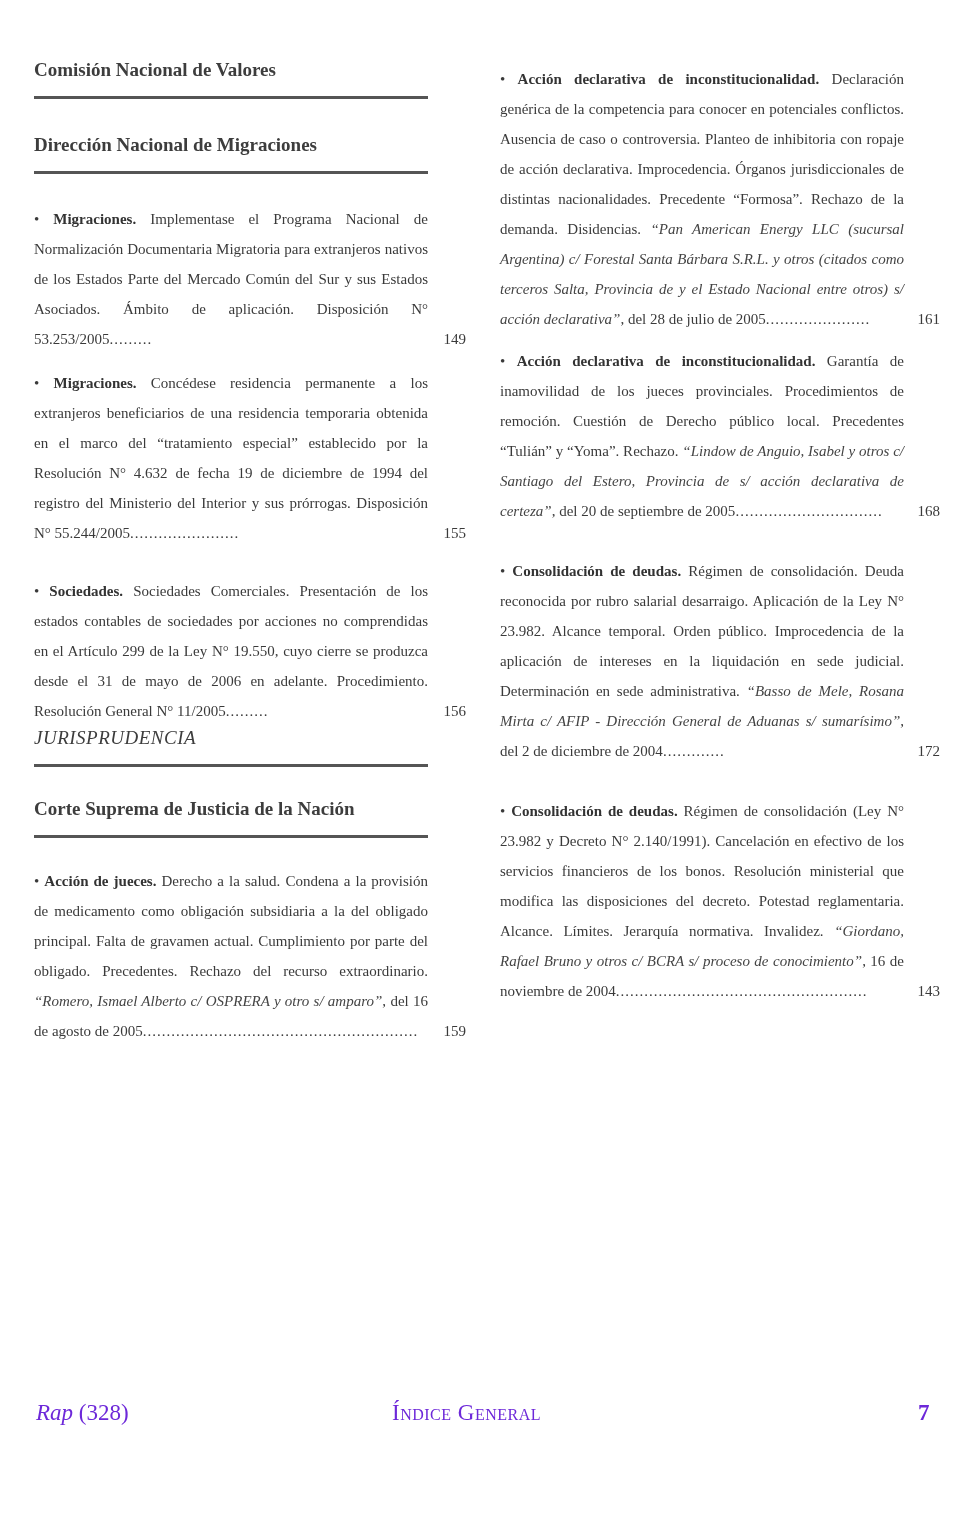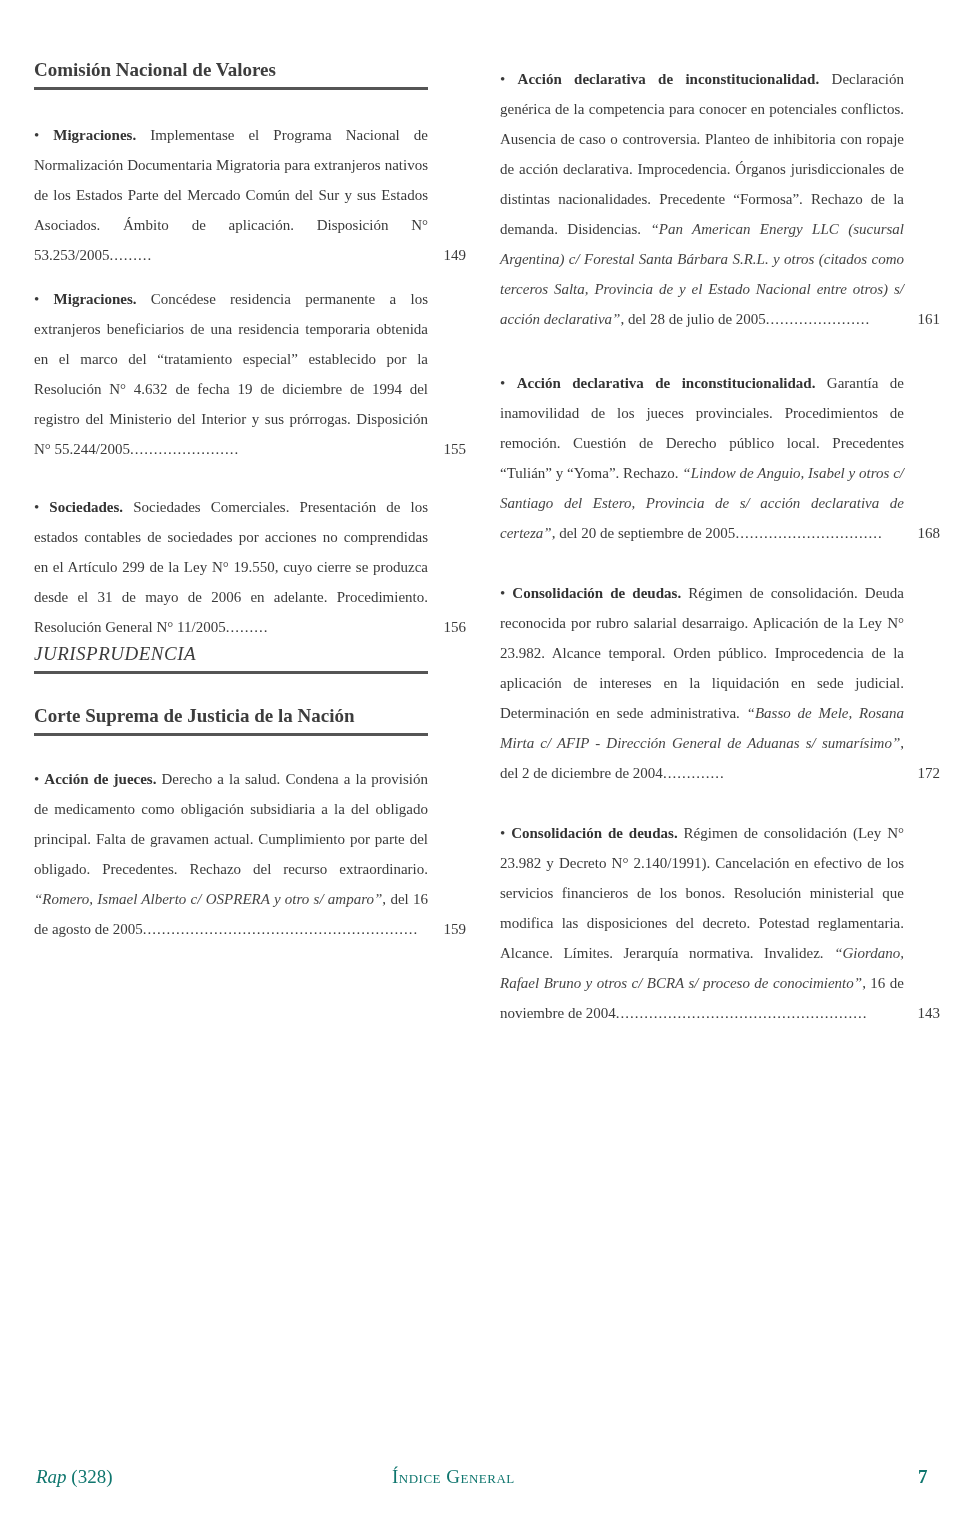--- a/index.html
+++ b/index.html
@@ -7,45 +7,46 @@
     width: 980px; height: 1536px; position: relative; overflow: hidden;
     font-family: "Liberation Serif", "DejaVu Serif", serif;
     color: #3a3a3a;
   }
   .col { position: absolute; top: 58px; }
   .col-left { left: 34px; width: 432px; }
   .col-right { left: 500px; width: 442px; }
   .heading {
     font-weight: bold; font-size: 19px; color: #3d3d3d;
     border-bottom: 3px solid #555; width: 394px;
-    padding-bottom: 5px; line-height: 24px; margin: 0;
+    padding-bottom: 14px; line-height: 24px; margin: 0;
   }
   .heading.italic { font-style: italic; font-weight: normal; letter-spacing: 0.5px; }
   .entry {
     font-size: 15px; line-height: 30px; text-align: justify;
     width: 394px; margin: 0; position: relative;
   }
   .col-right .entry { width: 404px; }
   .entry b { color: #333; }
   .entry i { color: #444; }
   .entry .pg { position: absolute; right: -38px; bottom: 0; }
   .col-right .entry .pg { right: -36px; }
   .entry .dots { letter-spacing: 1px; }
-  .footer { position: absolute; top: 1466px; font-size: 19px; color: #0f766e; }
+  .footer { position: absolute; top: 1400px; font-size: 23px; color: #6d28d9; }
   .footer-left { left: 36px; }
   .footer-left i { font-style: italic; }
   .footer-center { left: 392px; font-variant: small-caps; letter-spacing: 0.5px; text-align: right; }
   .footer-right { left: 918px; font-weight: bold; }
 </style>
 </head>
 <body>
 
 <div class="col col-left">
   <h2 class="heading">Comisión Nacional de Valores</h2>
 
+  <h2 class="heading" style="margin-top:34px">Dirección Nacional de Migraciones</h2>
   <p class="entry" style="margin-top:30px">
     • <b>Migraciones.</b>
     <span>Implementase el Programa Nacional de Normalización Documentaria Migratoria para extranjeros nativos de los Estados Parte del Mercado Común del Sur y sus Estados Asociados. Ámbito de aplicación. Disposición N° 53.253/2005</span><span class="dots">.........</span>
     <span class="pg">149</span>
   </p>
   <p class="entry" style="margin-top:14px">
     • <b>Migraciones.</b>
     <span>Concédese residencia permanente a los extranjeros beneficiarios de una residencia temporaria obtenida en el marco del “tratamiento especial” establecido por la Resolución N° 4.632 de fecha 19 de diciembre de 1994 del registro del Ministerio del Interior y sus prórrogas. Disposición N° 55.244/2005</span><span class="dots">.......................</span>
     <span class="pg">155</span>
   </p>
@@ -67,21 +68,21 @@
   </p>
 </div>
 
 <div class="col col-right">
   <p class="entry" style="margin-top:6px">
     • <b>Acción declarativa de inconstitucionalidad.</b>
     <span>Declaración genérica de la competencia para conocer en potenciales conflictos. Ausencia de caso o controversia. Planteo de inhibitoria con ropaje de acción declarativa. Improcedencia. Órganos jurisdiccionales de distintas nacionalidades. Precedente “Formosa”. Rechazo de la demanda. Disidencias.</span>
     <i>“Pan American Energy LLC (sucursal Argentina) c/ Forestal Santa Bárbara S.R.L. y otros (citados como terceros Salta, Provincia de y el Estado Nacional entre otros) s/ acción declarativa”</i><span>, del 28 de julio de 2005</span><span class="dots">......................</span>
     <span class="pg">161</span>
   </p>
-  <p class="entry" style="margin-top:34px">
+  <p class="entry" style="margin-top:12px">
     • <b>Acción declarativa de inconstitucionalidad.</b>
     <span>Garantía de inamovilidad de los jueces provinciales. Procedimientos de remoción. Cuestión de Derecho público local. Precedentes “Tulián” y “Yoma”. Rechazo.</span>
     <i>“Lindow de Anguio, Isabel y otros c/ Santiago del Estero, Provincia de s/ acción declarativa de certeza”</i><span>, del 20 de septiembre de 2005</span><span class="dots">...............................</span>
     <span class="pg">168</span>
   </p>
   <p class="entry" style="margin-top:30px">
     • <b>Consolidación de deudas.</b>
     <span>Régimen de consolidación. Deuda reconocida por rubro salarial desarraigo. Aplicación de la Ley N° 23.982. Alcance temporal. Orden público. Improcedencia de la aplicación de intereses en la liquidación en sede judicial. Determinación en sede administrativa.</span>
     <i>“Basso de Mele, Rosana Mirta c/ AFIP - Dirección General de Aduanas s/ sumarísimo”</i><span>, del 2 de diciembre de 2004</span><span class="dots">.............</span>
     <span class="pg">172</span>

